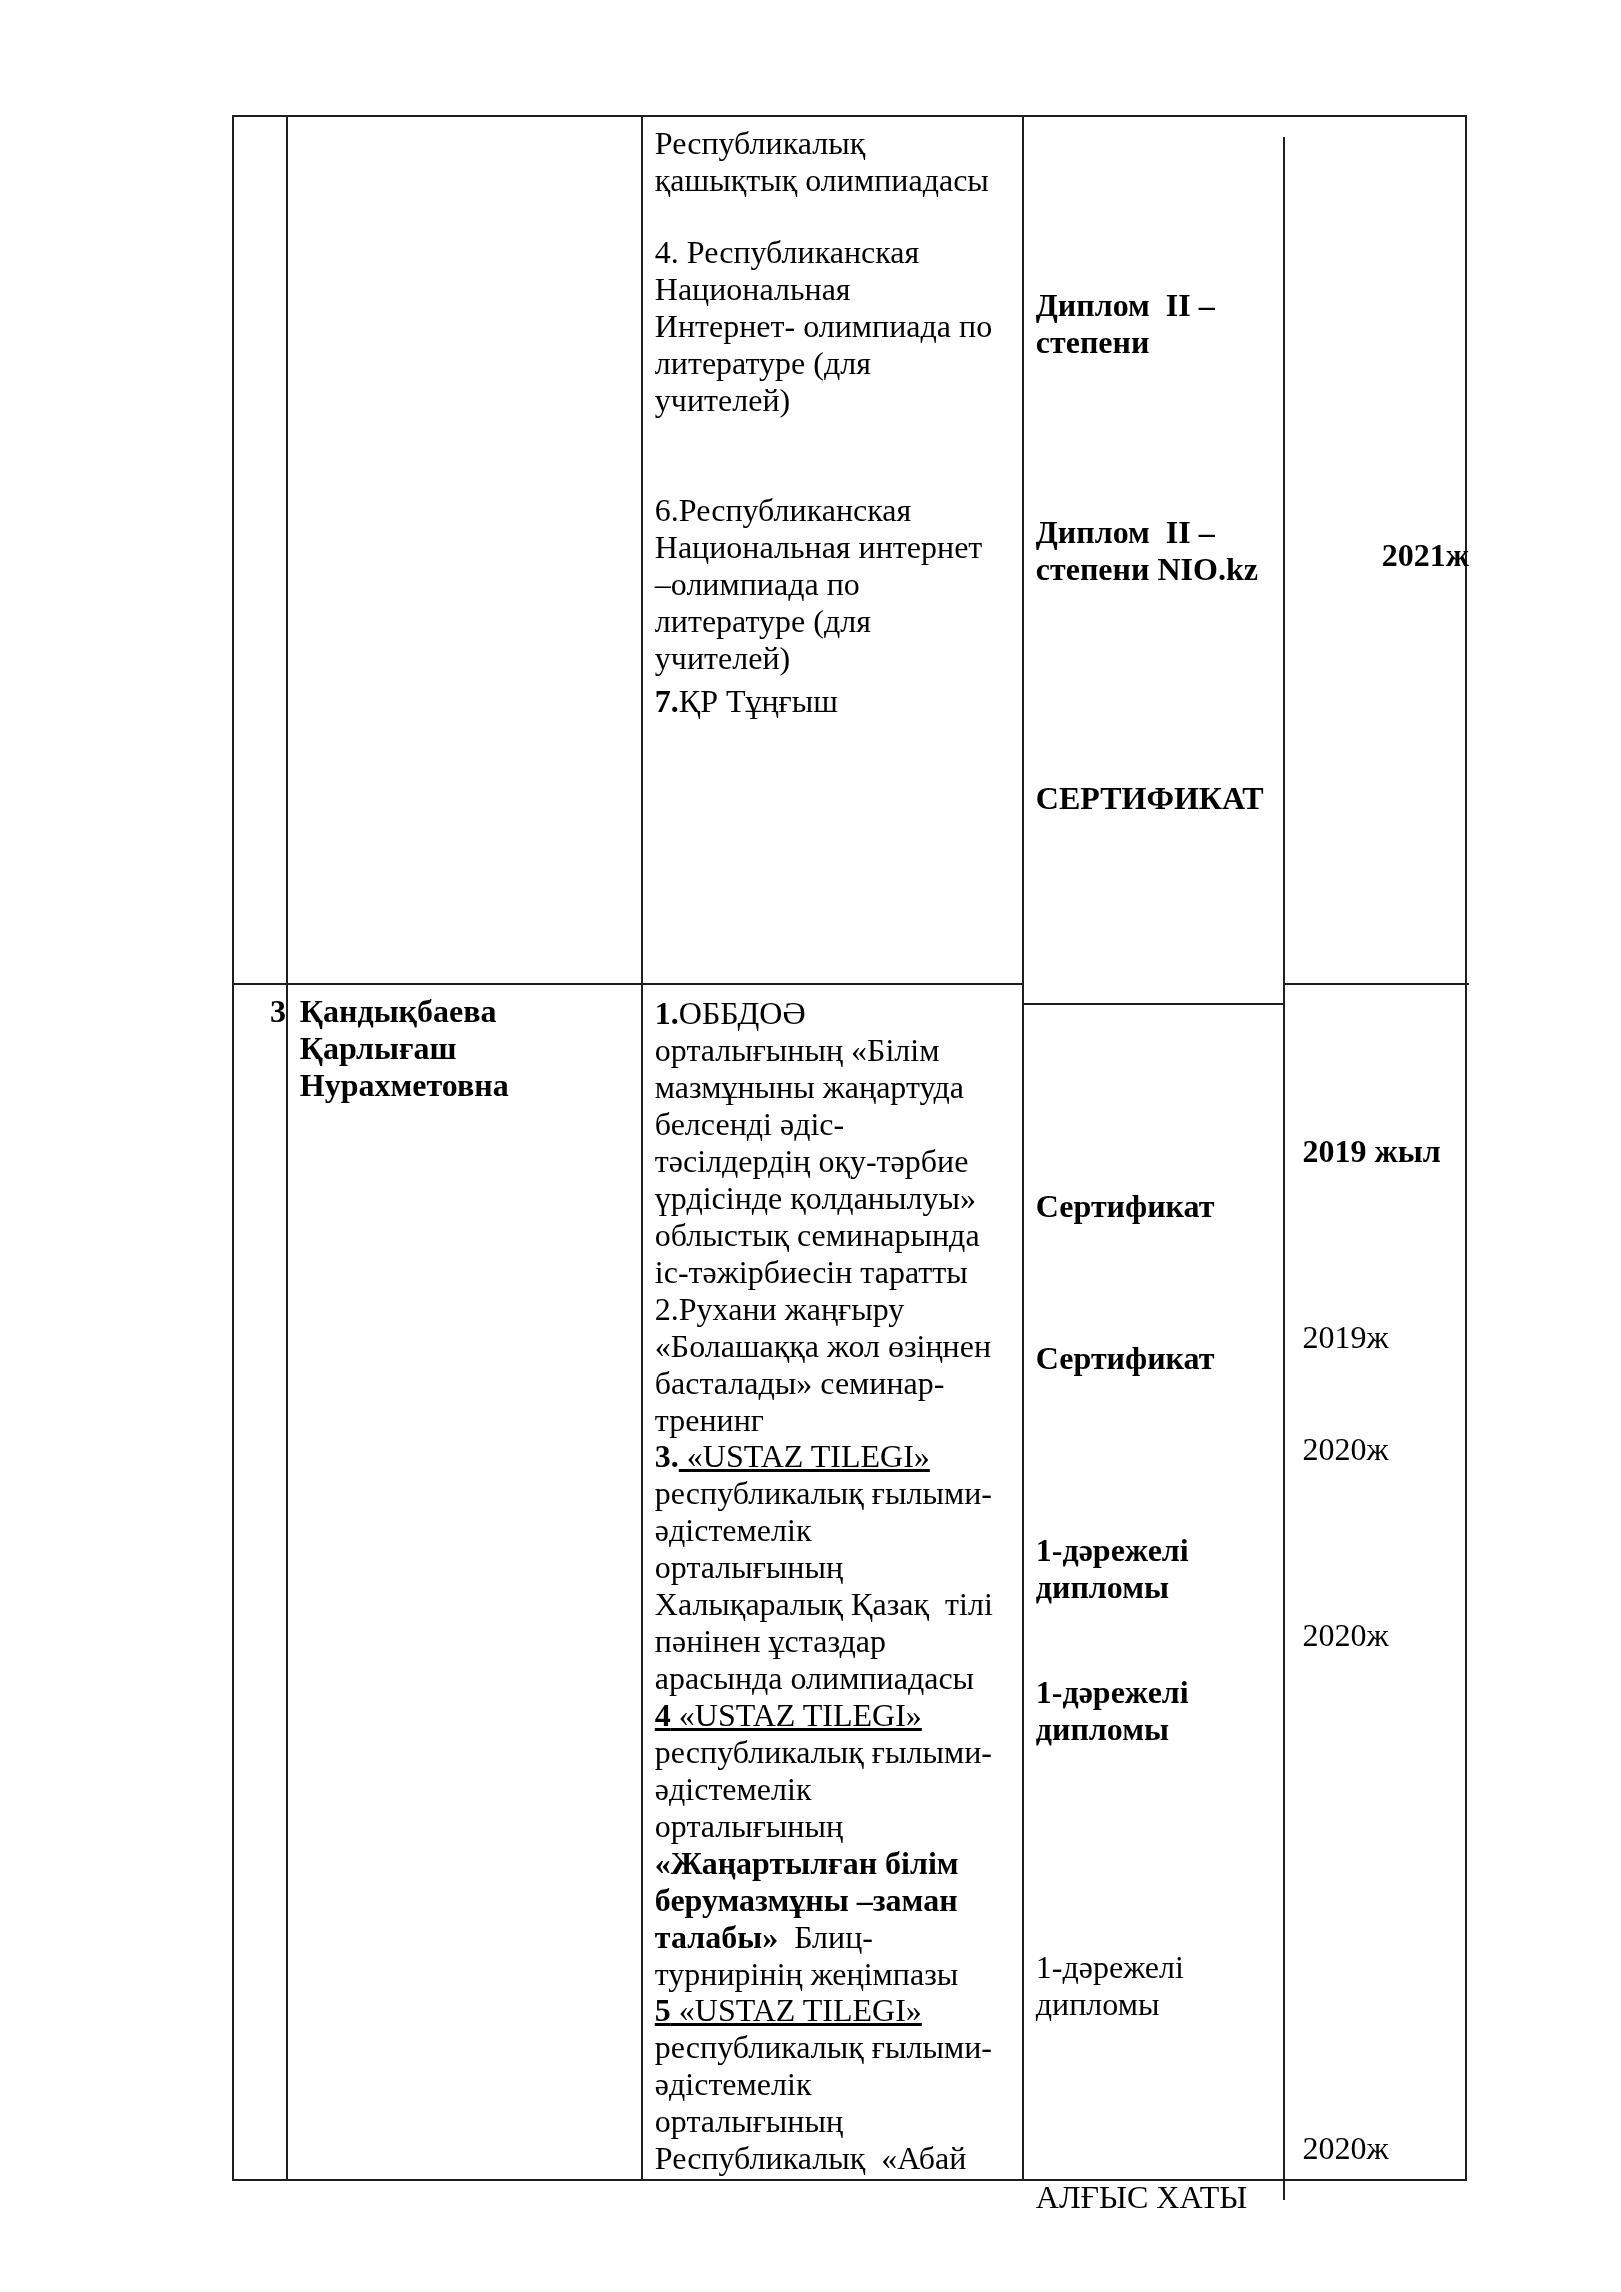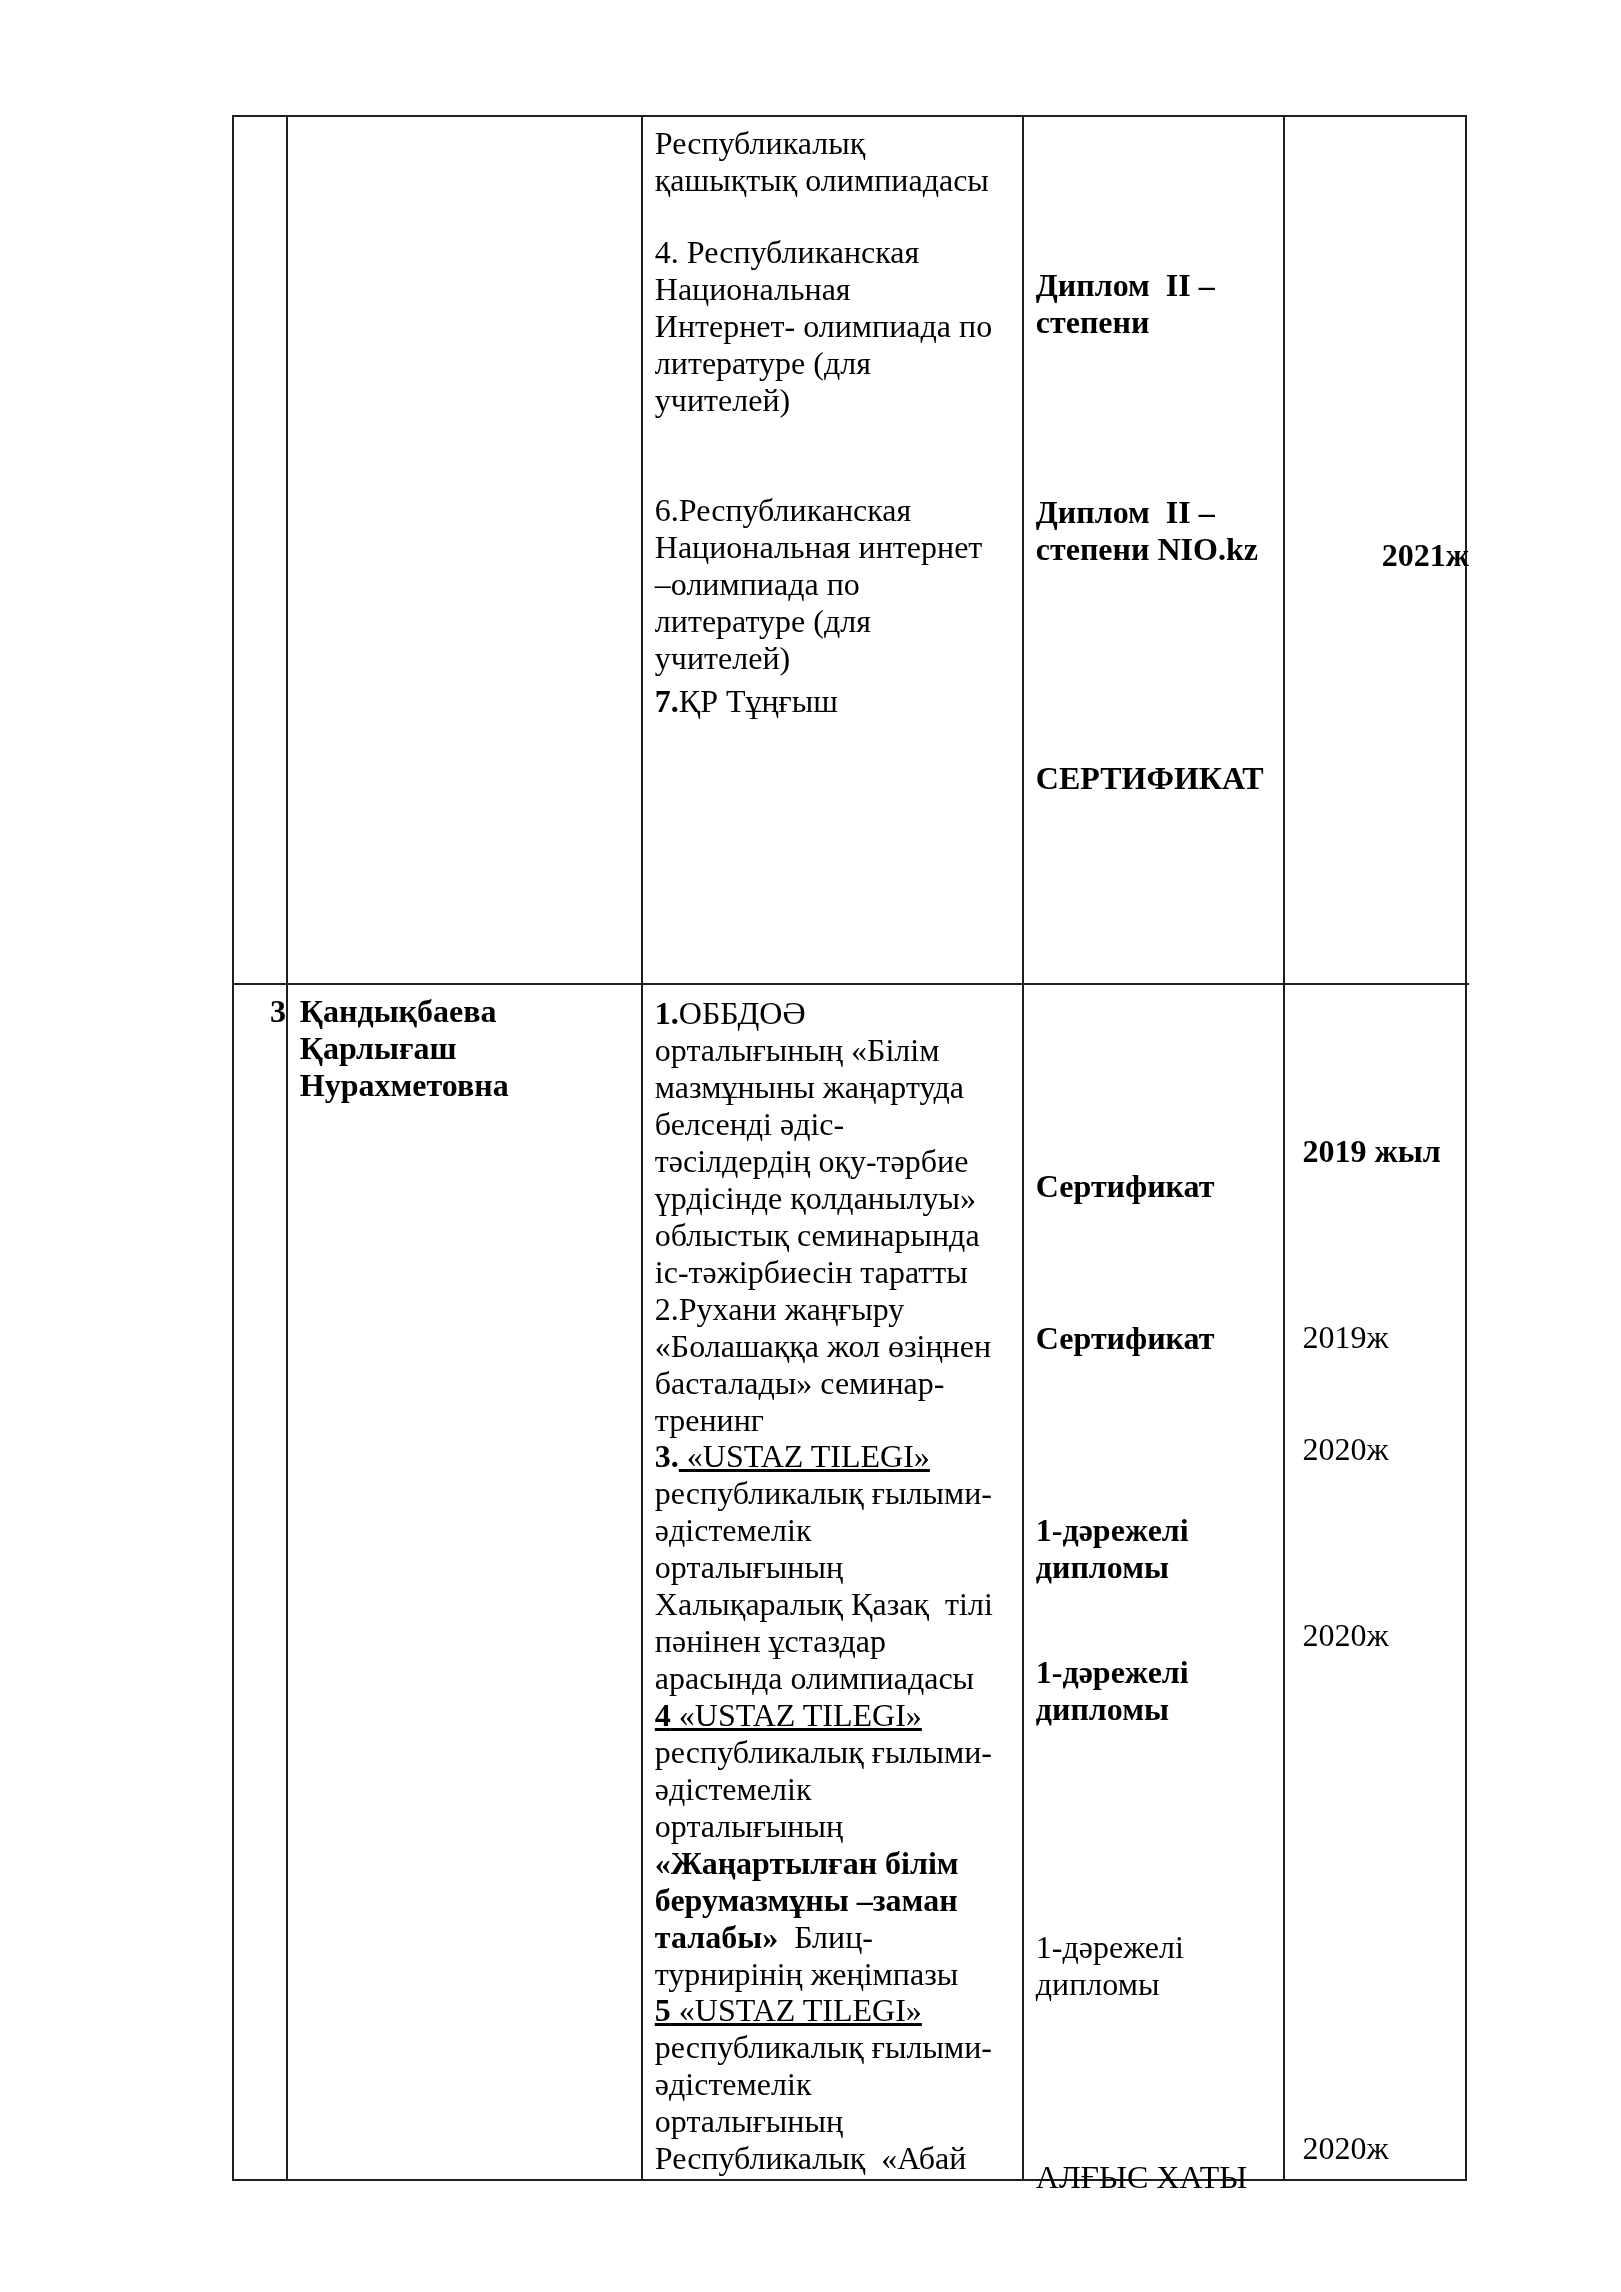--- a/index.html
+++ b/index.html
@@ -19,21 +19,21 @@
   }
   .row{position:absolute;left:0;width:100%;}
   .r2{top:0;height:868px;}
   .r3{top:868px;height:1195px;}
   .cell{position:absolute;top:0;height:100%;box-sizing:border-box;}
   .cbr{border-right:2px solid #1f1f1f;}
   .cbb{border-bottom:2.9px solid #1f1f1f;}
   .c0{left:0;width:54px;}
   .c1{left:54px;width:355px;font-weight:bold;}
   .c2{left:409px;width:381px;}
-  .c3{left:790px;width:261px;}
+  .c3{left:790px;width:261px;margin-top:20px;}
   .c4{left:1051px;width:184px;}
   .blk{
     position:absolute;left:11.8px;right:3.9px;
     font-size:32px;line-height:37px;
     white-space:pre-wrap;
   }
   .b{font-weight:bold;}
   .u{text-decoration:underline;}
   .ctr{left:0;right:0;text-align:right;}
 </style>

